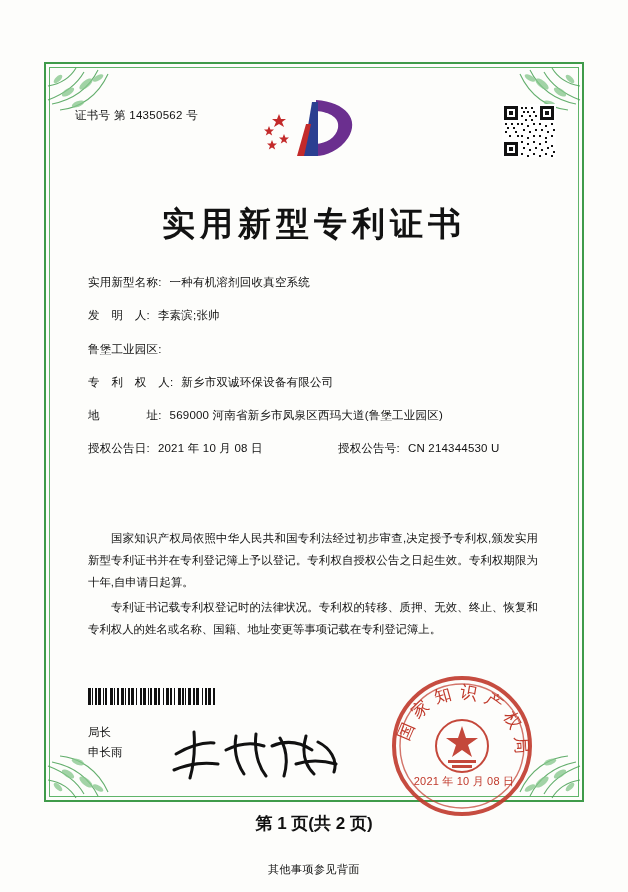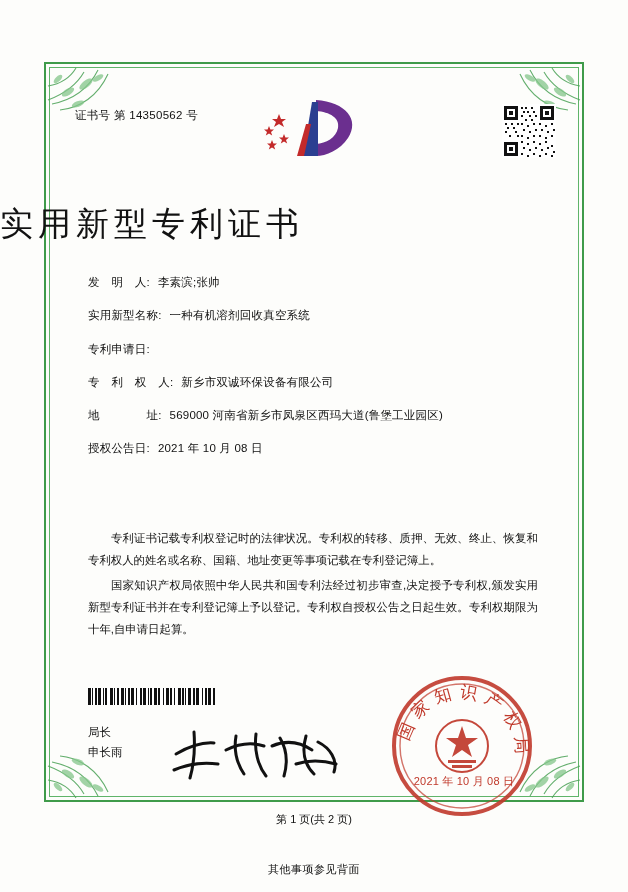--- a/index.html
+++ b/index.html
@@ -65,22 +65,23 @@
     position: absolute;
     left: 50%; top: 94px;
     transform: translateX(-50%);
     width: 120px; height: 72px;
   }
 
   
   .doc-title {
     position: absolute;
     left: 0; right: 0; top: 202px;
+    text-align: center;
     font-family: "Liberation Serif", serif;
-    font-weight: normal;
+    font-weight: bold;
     font-size: 33px;
     letter-spacing: 5px;
     color: #121212;
   }
 
   
   .fields {
     position: absolute;
     left: 88px; top: 276px;
     width: 452px;
@@ -160,22 +161,23 @@
     font-size: 11px;
     color: #c0392b;
     letter-spacing: .2px;
   }
 
   
   .page-num {
     position: absolute;
     left: 0; right: 0; top: 812px;
     text-align: center;
-    font-size: 11px;
-    color: #111;
+    font-size: 17px;
+    color: #111;
+    font-weight: bold;
   }
   .footer-note {
     position: absolute;
     left: 0; right: 0; top: 862px;
     text-align: center;
     font-size: 11px;
     color: #111;
     letter-spacing: .5px;
   }
 </style>
@@ -347,55 +349,59 @@
         <polygon points="30,40 31.4,43.6 35,43.6 32,46 33.2,49.6 30,47.4 26.8,49.6 28,46 25,43.6 28.6,43.6"></polygon>
       </g>
     </svg>
   </div>
 
   <div class="doc-title">实用新型专利证书</div>
 
   <div class="fields">
 
     <div class="field-row">
+      <span class="field-label">实用新型名称:</span>
+      <span class="field-value">一种有机溶剂回收真空系统</span>
+    </div>
+
+    <div class="field-row">
       <span class="field-label">发　明　人:</span>
       <span class="field-value">李素滨;张帅</span>
     </div>
 
+
     <div class="field-row">
-      <span class="field-label">实用新型名称:</span>
-      <span class="field-value">一种有机溶剂回收真空系统</span>
-    </div>
-
-
-    <div class="field-row">
-      <span class="field-label">专利申请日:</span>
+      <span class="field-label">鲁堡工业园区:</span>
     </div>
 
     <div class="field-row">
       <span class="field-label">专　利　权　人:</span>
       <span class="field-value">新乡市双诚环保设备有限公司</span>
     </div>
 
     <div class="field-row">
       <span class="field-label">地　　　　址:</span>
       <span class="field-value">569000 河南省新乡市凤泉区西玛大道(鲁堡工业园区)</span>
     </div>
 
     <div class="field-row two-col">
       <span class="col-a">
         <span class="field-label">授权公告日:</span>
         <span class="field-value">2021 年 10 月 08 日</span>
       </span>
+      <span class="col-b">
+        <span class="field-label">授权公告号:</span>
+        <span class="field-value">CN 214344530 U</span>
+      </span>
     </div>
   </div>
 
   <div class="body-text">
+    <p>国家知识产权局依照中华人民共和国专利法经过初步审查,决定授予专利权,颁发实用新型专利证书并在专利登记簿上予以登记。专利权自授权公告之日起生效。专利权期限为十年,自申请日起算。</p>
     <p>专利证书记载专利权登记时的法律状况。专利权的转移、质押、无效、终止、恢复和专利权人的姓名或名称、国籍、地址变更等事项记载在专利登记簿上。</p>
-    <p>国家知识产权局依照中华人民共和国专利法经过初步审查,决定授予专利权,颁发实用新型专利证书并在专利登记簿上予以登记。专利权自授权公告之日起生效。专利权期限为十年,自申请日起算。</p>
   </div>
 
   <div class="barcode">
     <i style="width:3px"></i>
       <i style="width:1px;background:#fff"></i>
       <i style="width:1px"></i>
       <i style="width:2px;background:#fff"></i>
     <i style="width:2px"></i>
       <i style="width:1px;background:#fff"></i>
       <i style="width:3px"></i>

